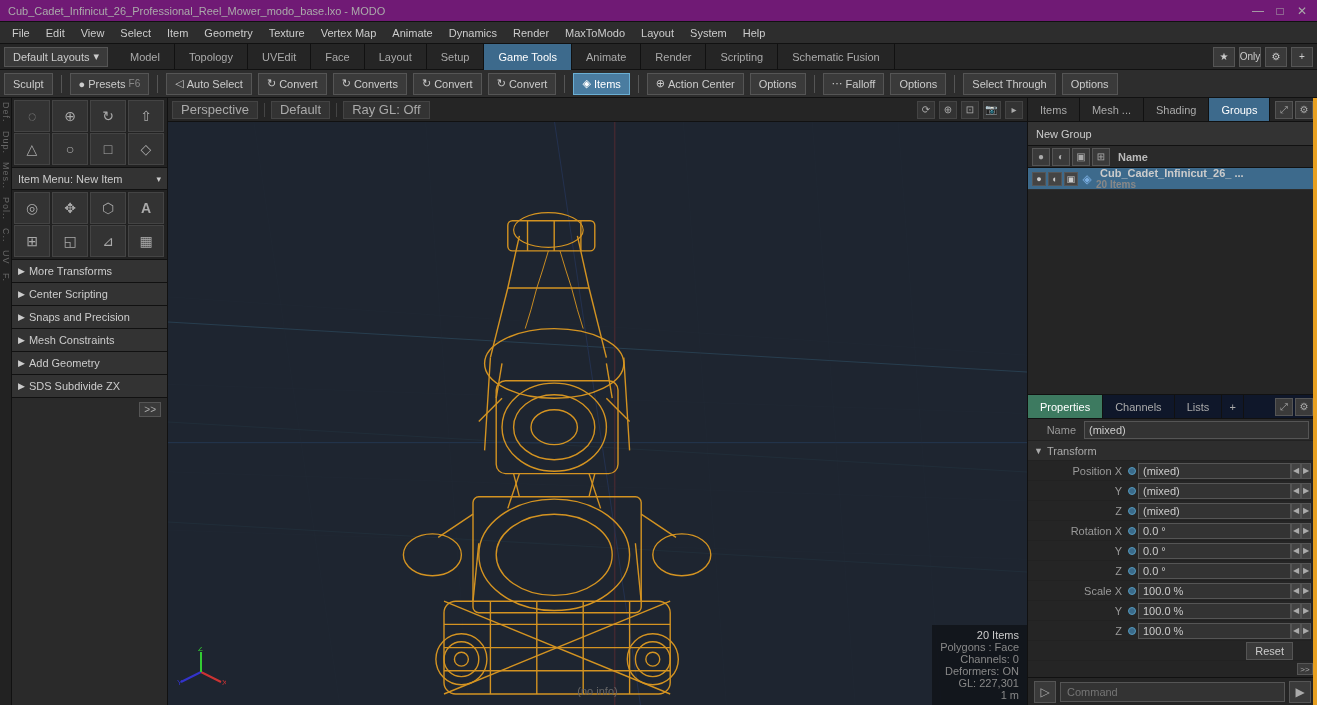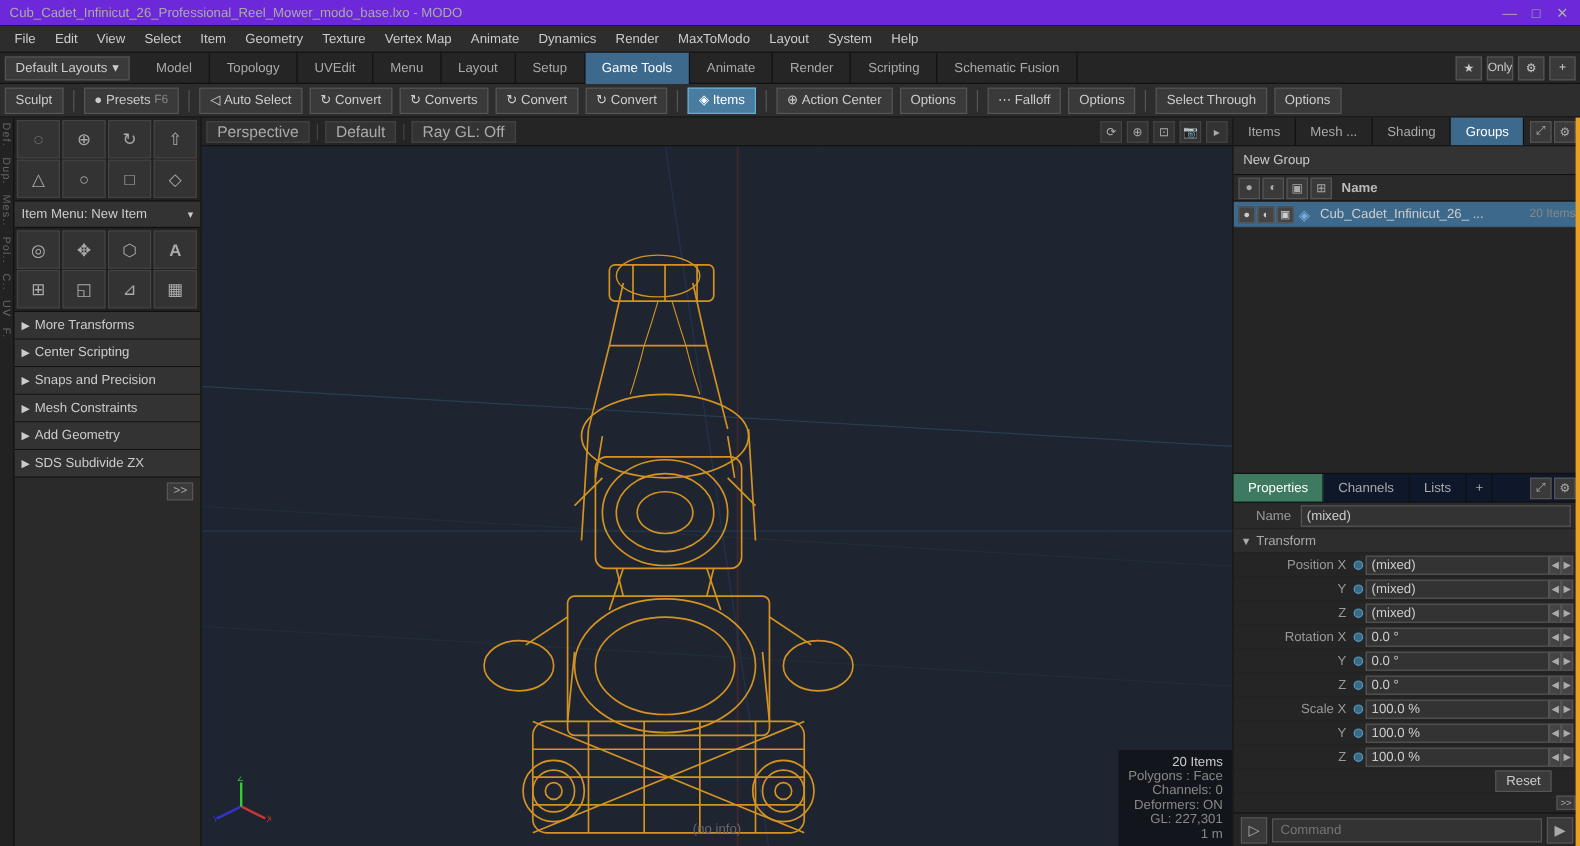--- a/index.html
+++ b/index.html
@@ -10,21 +10,21 @@
       font-family: 'Segoe UI', Arial, sans-serif;
       font-size: 11px;
       color: #ccc;
       overflow: hidden;
       user-select: none;
     }
 
     
     #title-bar {
       height: 22px;
-      background: #6d28d9;
+      background: #701a75;
       display: flex;
       align-items: center;
       padding: 0 8px;
       color: #aaa;
       font-size: 11px;
       border-bottom: 1px solid #111;
     }
     #title-bar-controls {
       margin-left: auto;
       display: flex;
@@ -723,21 +723,21 @@
   <div class="tab-left">
     <div class="tab-dropdown">
       <span>Default Layouts</span>
       <span>▾</span>
     </div>
   </div>
   <div class="tabs-center">
     <div class="tab">Model</div>
     <div class="tab">Topology</div>
     <div class="tab">UVEdit</div>
-    <div class="tab">Menu</div>
+    <div class="tab">Face</div>
     <div class="tab">Layout</div>
     <div class="tab">Setup</div>
     <div class="tab active">Game Tools</div>
     <div class="tab">Animate</div>
     <div class="tab">Render</div>
     <div class="tab">Scripting</div>
     <div class="tab">Schematic Fusion</div>
   </div>
   <div class="tab-right">
     <div class="tab-icon-btn">★</div>
@@ -1065,21 +1065,21 @@
       <div class="il-btn">⊞</div>
       <div class="il-header">Name</div>
     </div>
 
     <div id="items-list" style="height:180px;">
       <div class="items-list-row selected">
         <div class="il-vis-btn">●</div>
         <div class="il-vis-btn">◐</div>
         <div class="il-vis-btn">▣</div>
         <div class="il-item-icon">◈</div>
-        <div style="display:flex; flex-direction:row; flex:1; overflow:hidden;">
+        <div style="display:flex; flex-direction:column; flex:1; overflow:hidden;font-weight:bold;">
           <div class="il-item-name">Cub_Cadet_Infinicut_26_ ...</div>
           <div class="il-item-count">20 Items</div>
         </div>
       </div>
     </div>
 
     <div id="properties-panel">
 
       <div id="props-tabs">
         <div class="props-tab active">Properties</div>

